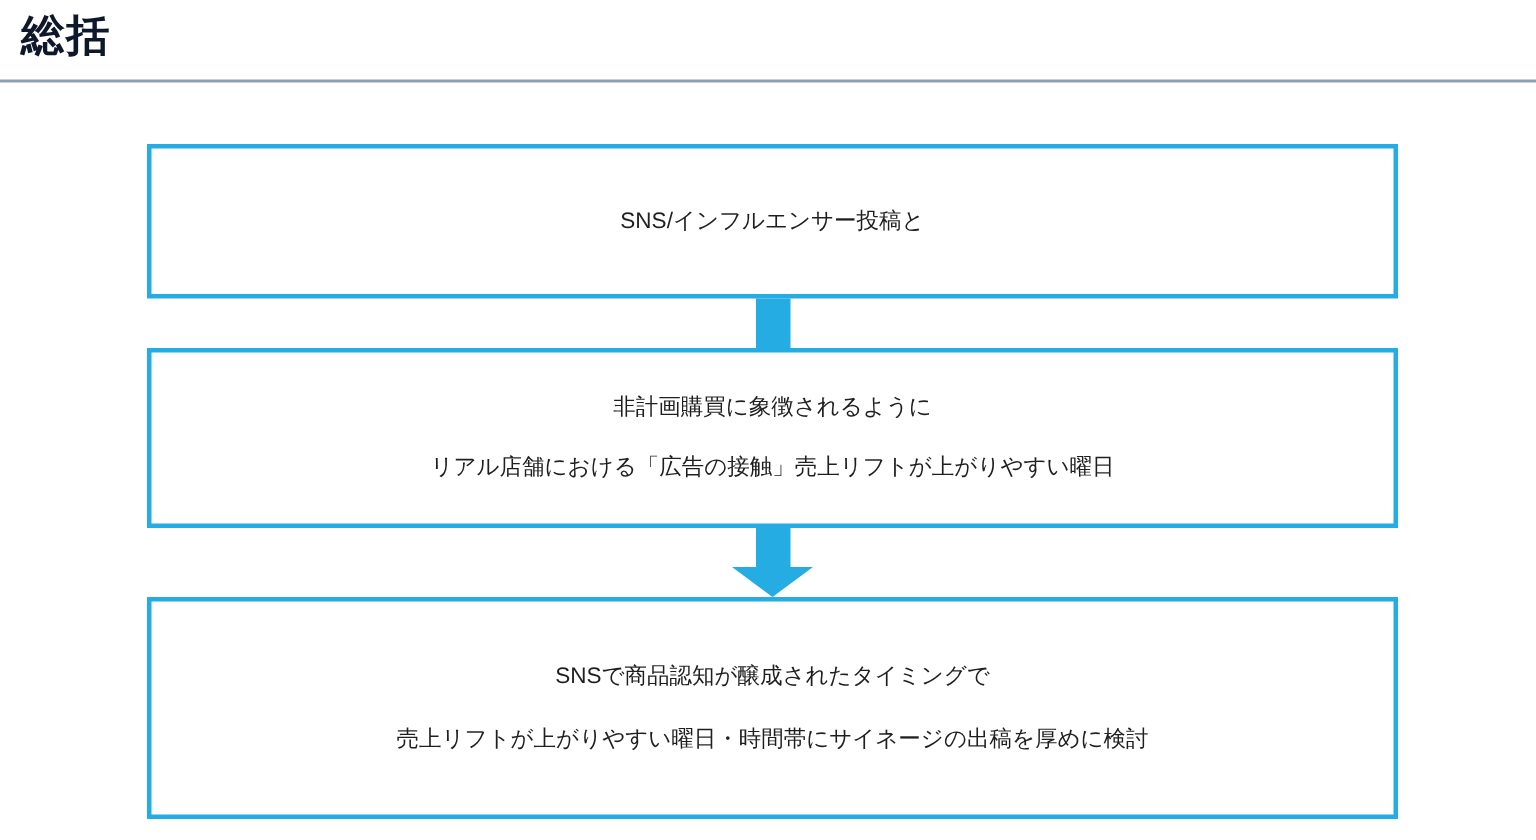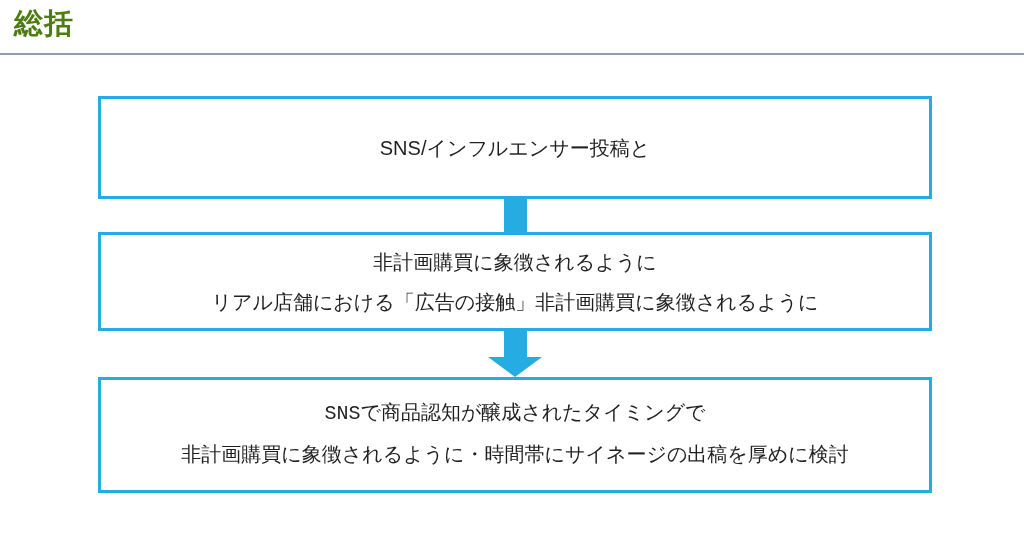--- a/index.html
+++ b/index.html
@@ -16,21 +16,21 @@
     color: #1b1b1b;
   }
   .slide-title {
     position: absolute;
     left: 14px;
     top: 4px;
     margin: 0;
     font-size: 29px;
     font-weight: 700;
     letter-spacing: 1px;
-    color: #4d7c0f;
+    color: #0f172a;
   }
   .title-divider {
     position: absolute;
     left: 0;
     top: 53px;
     width: 1024px;
     height: 2px;
     background: var(--divider, #8fa0b6);
   }
   .flow {
@@ -48,29 +48,29 @@
     border: 3px solid var(--accent, #25ace3);
     background: #ffffff;
     display: flex;
     flex-direction: column;
     justify-content: center;
     align-items: center;
     text-align: center;
   }
   .box p {
     margin: 0;
-    font-size: 20px;
+    font-size: 15px;
     line-height: 28px;
     font-weight: 500;
     color: #1f1f1f;
     white-space: nowrap;
   }
   .box-1 { height: 103px; gap: 2px; }
-  .box-2 { height: 99px; gap: 12px; }
-  .box-3 { height: 116px; gap: 14px; font-family: Liberation Mono, monospace; }
+  .box-2 { height: 120px; gap: 12px; }
+  .box-3 { height: 148px; gap: 14px; }
   .connector-shaft {
     width: 23px;
     height: 33px;
     background: var(--accent, #25ace3);
   }
   .connector-arrow {
     display: flex;
     flex-direction: column;
     align-items: center;
     height: 46px;
@@ -97,26 +97,26 @@
 <div class="flow">
 
   <div class="box box-1">
     <p>SNS/インフルエンサー投稿と</p>
   </div>
 
   <div class="connector-shaft"></div>
 
   <div class="box box-2">
     <p>非計画購買に象徴されるように</p>
-    <p>リアル店舗における「広告の接触」非計画購買に象徴されるように</p>
+    <p>リアル店舗における「広告の接触」売上リフトが上がりやすい曜日</p>
   </div>
 
   <div class="connector-arrow">
     <div class="arrow-shaft"></div>
     <div class="arrow-head"></div>
   </div>
 
   <div class="box box-3">
     <p>SNSで商品認知が醸成されたタイミングで</p>
-    <p>非計画購買に象徴されるように・時間帯にサイネージの出稿を厚めに検討</p>
+    <p>売上リフトが上がりやすい曜日・時間帯にサイネージの出稿を厚めに検討</p>
   </div>
 
 </div>
 
 </body></html>

